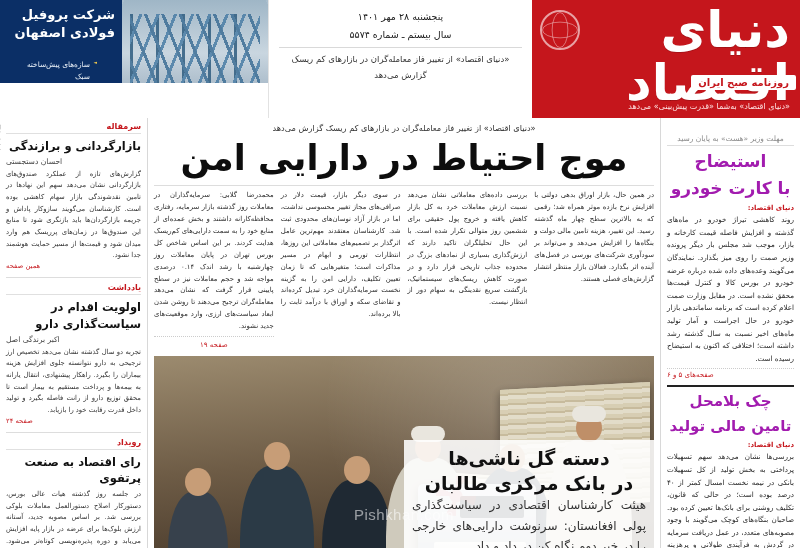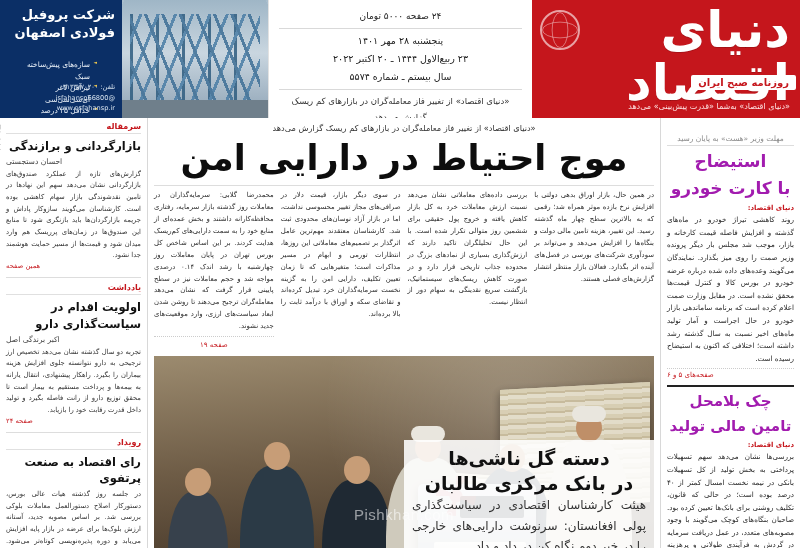--- a/index.html
+++ b/index.html
@@ -97,21 +97,21 @@
   }
   .issue-row { display: block; }
   .issue-quote {
     font-size: 8.5px; color: #333; margin-top: 3px;
     border-top: 1px solid #d9d9d9; padding-top: 3px;
   }
 
   
   .ad-block {
     flex: 1 1 auto;
-    height: 118px;
+    height: 83px;
     background: #0b2f66;
     position: relative;
     overflow: hidden;
     color: #fff;
   }
   .ad-photo {
     position: absolute; right: 0; top: 0;
     width: 146px; height: 118px;
     background:
       linear-gradient(115deg, rgba(255,255,255,.10) 0 2px, transparent 2px 9px),
@@ -363,23 +363,21 @@
 
     <div class="logo-block">
       <div class="logo-globe"></div>
       <div class="logo-wordmark">دنیای اقتصاد</div>
       <div class="logo-sub">روزنامه صبح ایران</div>
       <div class="logo-tagline">«دنیای اقتصاد» به‌شما «قدرت پیش‌بینی» می‌دهد</div>
       <div class="mast-watermark">mashreghnews.ir</div>
     </div>
 
     <div class="issue-block">
-      <div class="issue-top">۲۴ صفحه ۵۰۰۰ تومان</div>
       <span class="issue-row">پنجشنبه ۲۸ مهر ۱۴۰۱</span>
-      <span class="issue-row">۲۳ ربیع‌الاول ۱۴۴۴ ـ ۲۰ اکتبر ۲۰۲۲</span>
       <span class="issue-row">سال بیستم ـ شماره ۵۵۷۴</span>
       <div class="issue-quote">«دنیای اقتصاد» از تغییر فاز معامله‌گران در بازارهای کم ریسک گزارش می‌دهد</div>
     </div>
 
     <div class="ad-block">
       <div class="ad-photo"></div>
       <div class="ad-text">
         <div class="ad-title">شرکت پروفیل فولادی اصفهان</div>
         <ul class="ad-list">
           <li>سازه‌های پیش‌ساخته سبک</li>

